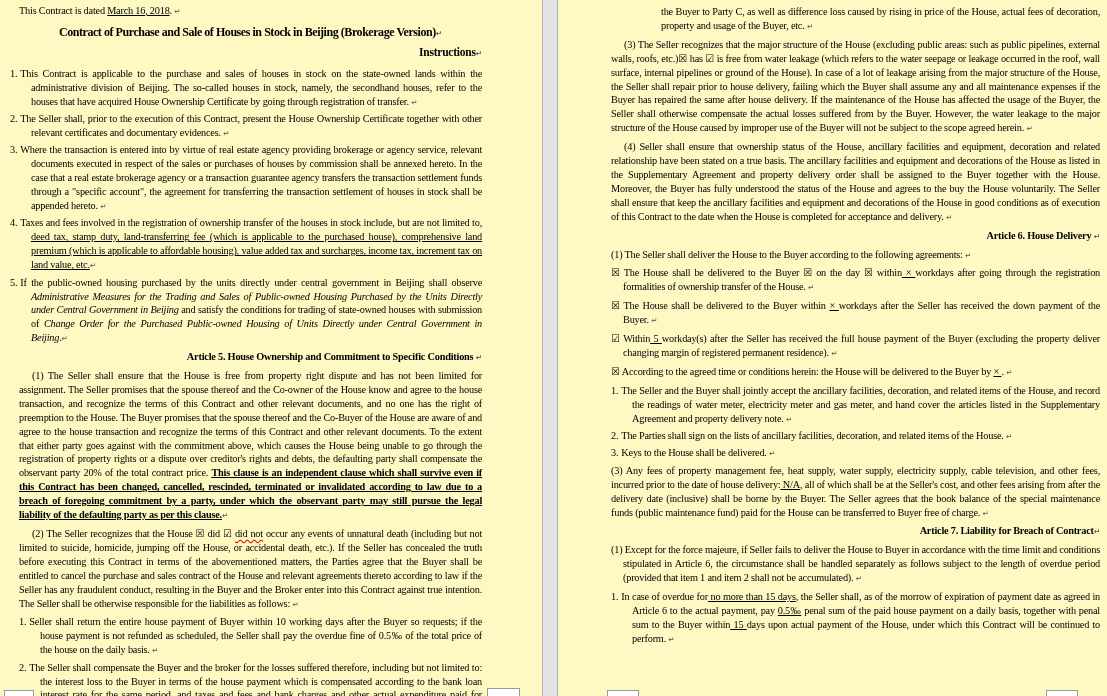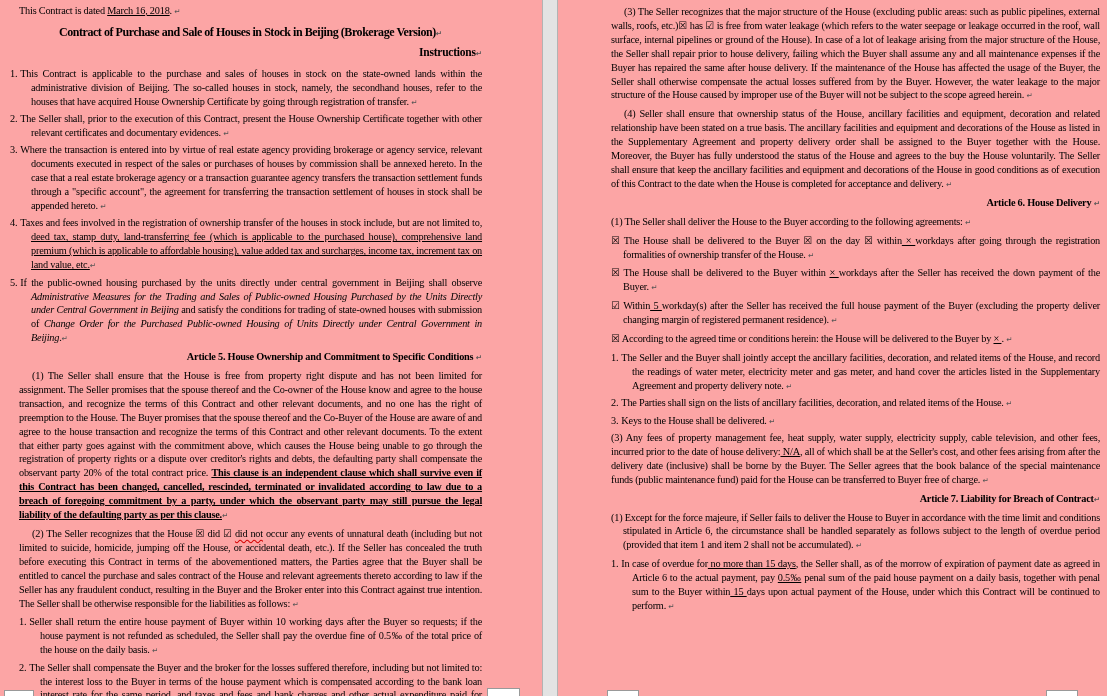--- a/index.html
+++ b/index.html
@@ -3,21 +3,21 @@
 <meta charset="utf-8">
 <style>
   html,body{margin:0;padding:0;}
   body{
     width:1107px;height:696px;overflow:hidden;background:#ffffff;
     font-family:"Liberation Serif","DejaVu Serif",serif;
     font-size:10.3px;line-height:13.9px;color:#000;
     letter-spacing:-0.22px;
   }
   .doc{position:relative;display:flex;width:1107px;height:696px;}
-  .page{background:#fca5a5;box-sizing:border-box;}
+  .page{background:#fef9c3;box-sizing:border-box;}
   .page-left{width:543px;padding:4px 60px 0 19px;}
   .gutter{width:14px;background:#e3e3e3;border-left:1px solid #b3b3b3;border-right:1px solid #b3b3b3;height:696px;}
   .page-right{width:550px;padding:5px 7px 0 53px;}
   p,h1,h2,h3{margin:0;padding:0;font-size:inherit;}
   .block{text-align:justify;margin-bottom:3px;}
   .para{text-indent:13px;margin-bottom:4px;}
   .noind{text-indent:0;margin-bottom:4px;}
   .hang{padding-left:12px;text-indent:-12px;margin-bottom:4px;}
   .li{padding-left:21px;text-indent:-21px;margin-bottom:2.5px;}
   .li-out{margin-left:-9px;}
@@ -71,20 +71,21 @@
     <p class="block li"><span class="num">1.</span><span>Seller shall return the entire house payment of Buyer within 10 working days after the Buyer so requests; if the house payment is not refunded as scheduled, the Seller shall pay the overdue fine of 0.5‰ of the total price of the house on the daily basis. </span><span class="pm">↵</span></p>
 
     <p class="block li"><span class="num">2.</span><span>The Seller shall compensate the Buyer and the broker for the losses suffered therefore, including but not limited to: the interest loss to the Buyer in terms of the house payment which is compensated according to the bank loan interest rate for the same period, and taxes and fees and bank charges and other actual expenditure paid for compensating the Buyer for the House, and any and all fees paid by</span></p>
 
   </div>
 
   <div class="gutter"></div>
 
   <div class="page page-right">
 
+    <p class="block cont"><span>the Buyer to Party C, as well as difference loss caused by rising in price of the House, actual fees of decoration, property and usage of the Buyer, etc. </span><span class="pm">↵</span></p>
 
     <p class="block para"><span>(3) The Seller recognizes that the major structure of the House (excluding public areas: such as public pipelines, external walls, roofs, etc.)</span><span class="cb">☒</span><span> has </span><span class="cb">☑</span><span> is free from water leakage (which refers to the water seepage or leakage occurred in the roof, wall surface, internal pipelines or ground of the House). In case of a lot of leakage arising from the major structure of the House, the Seller shall repair prior to house delivery, failing which the Buyer shall assume any and all maintenance expenses if the Buyer has repaired the same after house delivery. If the maintenance of the House has affected the usage of the Buyer, the Seller shall otherwise compensate the actual losses suffered from by the Buyer. However, the water leakage to the major structure of the House caused by improper use of the Buyer will not be subject to the scope agreed herein. </span><span class="pm">↵</span></p>
 
     <p class="block para"><span>(4) Seller shall ensure that ownership status of the House, ancillary facilities and equipment, decoration and related relationship have been stated on a true basis. The ancillary facilities and equipment and decorations of the House as listed in the Supplementary Agreement and property delivery order shall be assigned to the Buyer together with the House. Moreover, the Buyer has fully understood the status of the House and agrees to the buy the House voluntarily. The Seller shall ensure that keep the ancillary facilities and equipment and decorations of the House in good conditions as of execution of this Contract to the date when the House is completed for acceptance and delivery. </span><span class="pm">↵</span></p>
 
     <h3 class="heading"><span>Article 6. House Delivery</span> <span class="pm">↵</span></h3>
 
     <p class="block noind"><span>(1) The Seller shall deliver the House to the Buyer according to the following agreements: </span><span class="pm">↵</span></p>
 
     <p class="block hang"><span class="cb">☒</span><span> The House shall be delivered to the Buyer </span><span class="cb">☒</span><span> on the day </span><span class="cb">☒</span><span> within</span><span class="u">   ×  </span><span>workdays after going through the registration formalities of ownership transfer of the House. </span><span class="pm">↵</span></p>

